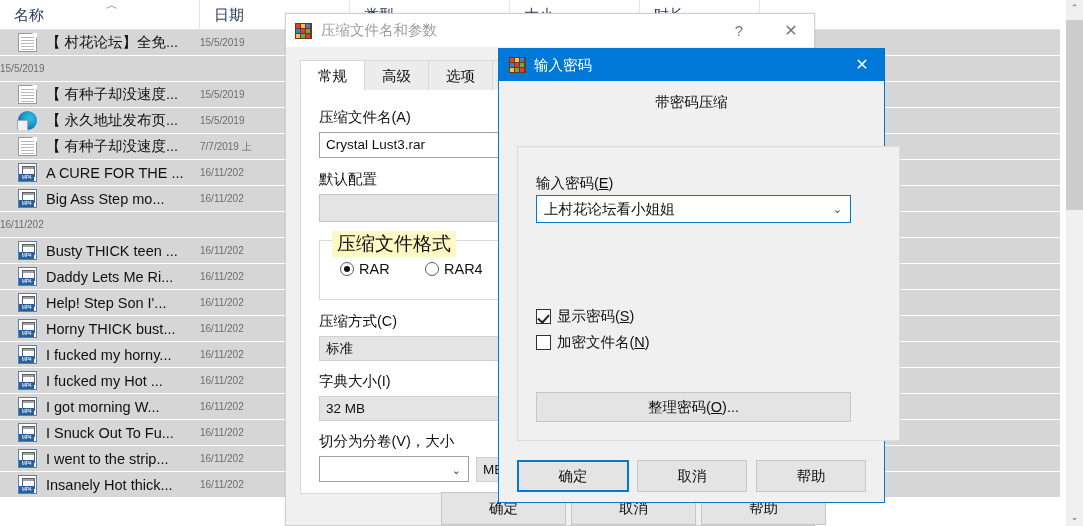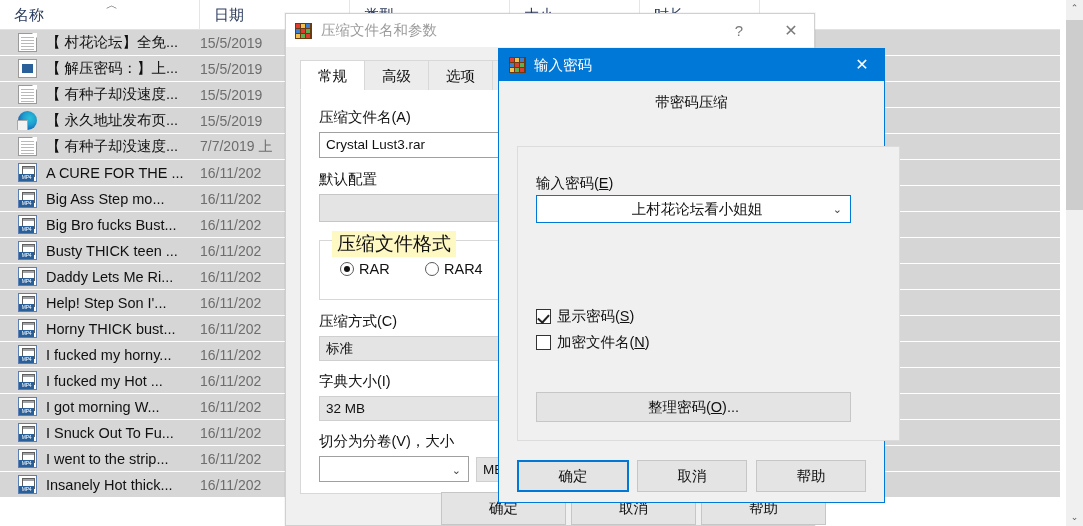--- a/index.html
+++ b/index.html
@@ -39,21 +39,21 @@
     background: #d6d6d6;
     border-bottom: 1px solid #ffffff;
   }
   .cell-name {
     display: flex; align-items: center;
     width: 200px; flex: 0 0 200px; padding-left: 18px;
     font-size: 14.5px; color: #101010; white-space: nowrap; overflow: hidden;
   }
   .cell-date {
     width: 150px; flex: 0 0 150px;
-    font-size: 14px; color: #6d6d6d; white-space: nowrap; overflow: hidden;
+    font-size: 10px; color: #6d6d6d; white-space: nowrap; overflow: hidden;
   }
   .ficon { width: 19px; height: 19px; margin-right: 9px; flex: 0 0 19px; position: relative; }
 
   
   .ico-doc { background:#fff; border:1px solid #9a9a9a; }
   .ico-doc::before{
     content:""; position:absolute; left:2px; top:3px; right:2px; height:1px;
     box-shadow: 0 0 0 0 #b9b9b9,
                 0 3px 0 0 #b9b9b9, 0 6px 0 0 #b9b9b9,
                 0 9px 0 0 #b9b9b9, 0 12px 0 0 #b9b9b9;
@@ -222,21 +222,21 @@
   }
   .pw-panel {
     position:absolute; left:18px; top:97px; width:383px; height:295px;
     background:#f0f0f0; border:1px solid #dcdcdc;
   }
   .pw-lbl { position:absolute; left:18px; top:27px; font-size:14.5px; color:#111; }
   .pw-input {
     position:absolute; left:18px; top:48px; width:315px; height:28px;
     background:#fff; border:1px solid #0078d7;
     font-size:14.5px; color:#111; line-height:26px; padding-left:7px;
-    white-space:nowrap; overflow:hidden;text-align:center;
+    white-space:nowrap; overflow:hidden;
   }
   .pw-input .carat {
     position:absolute; right:8px; top:0; height:26px; line-height:26px;
     font-size:11px; color:#444;
   }
   .cbrow { position:absolute; display:flex; align-items:center; font-size:14.5px; color:#111; }
   .cbox {
     width:15px; height:15px; border:1px solid #333; background:#fff;
     margin-right:6px; position:relative; flex:0 0 15px;
   }
@@ -286,24 +286,20 @@
 
     <div class="rows" id="rows-host">
         <div class="row">
           <div class="cell-name">
             <span class="ficon ico-doc"></span>
             <span>【 村花论坛】全免...</span>
           </div>
           <div class="cell-date">15/5/2019</div>
         </div>
         <div class="row">
-          <div class="cell-name">
-            <span class="ficon ico-img"></span>
-            <span>【 解压密码：】上...</span>
-          </div>
           <div class="cell-date">15/5/2019</div>
         </div>
         <div class="row">
           <div class="cell-name">
             <span class="ficon ico-doc"></span>
             <span>【 有种子却没速度...</span>
           </div>
           <div class="cell-date">15/5/2019</div>
         </div>
         <div class="row">
@@ -334,26 +330,20 @@
         <div class="row">
           <div class="cell-name">
             <span class="ficon ico-mp4">
               <span class="tag">MP4</span>
             </span>
             <span>Big Ass Step mo...</span>
           </div>
           <div class="cell-date">16/11/202</div>
         </div>
         <div class="row">
-          <div class="cell-name">
-            <span class="ficon ico-mp4">
-              <span class="tag">MP4</span>
-            </span>
-            <span>Big Bro fucks Bust...</span>
-          </div>
           <div class="cell-date">16/11/202</div>
         </div>
         <div class="row">
           <div class="cell-name">
             <span class="ficon ico-mp4">
               <span class="tag">MP4</span>
             </span>
             <span>Busty THICK teen ...</span>
           </div>
           <div class="cell-date">16/11/202</div>

